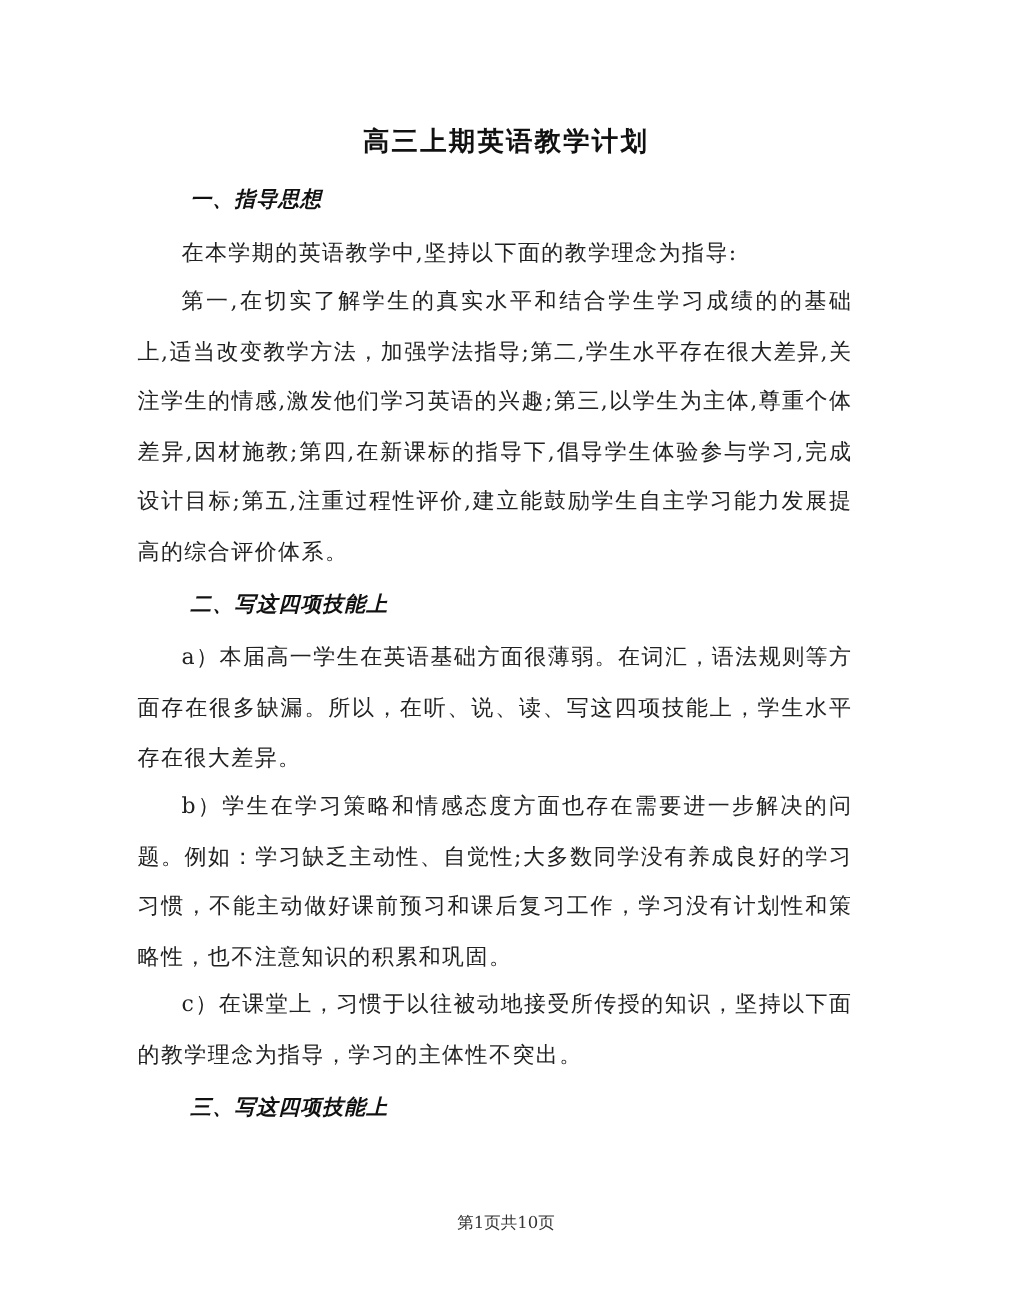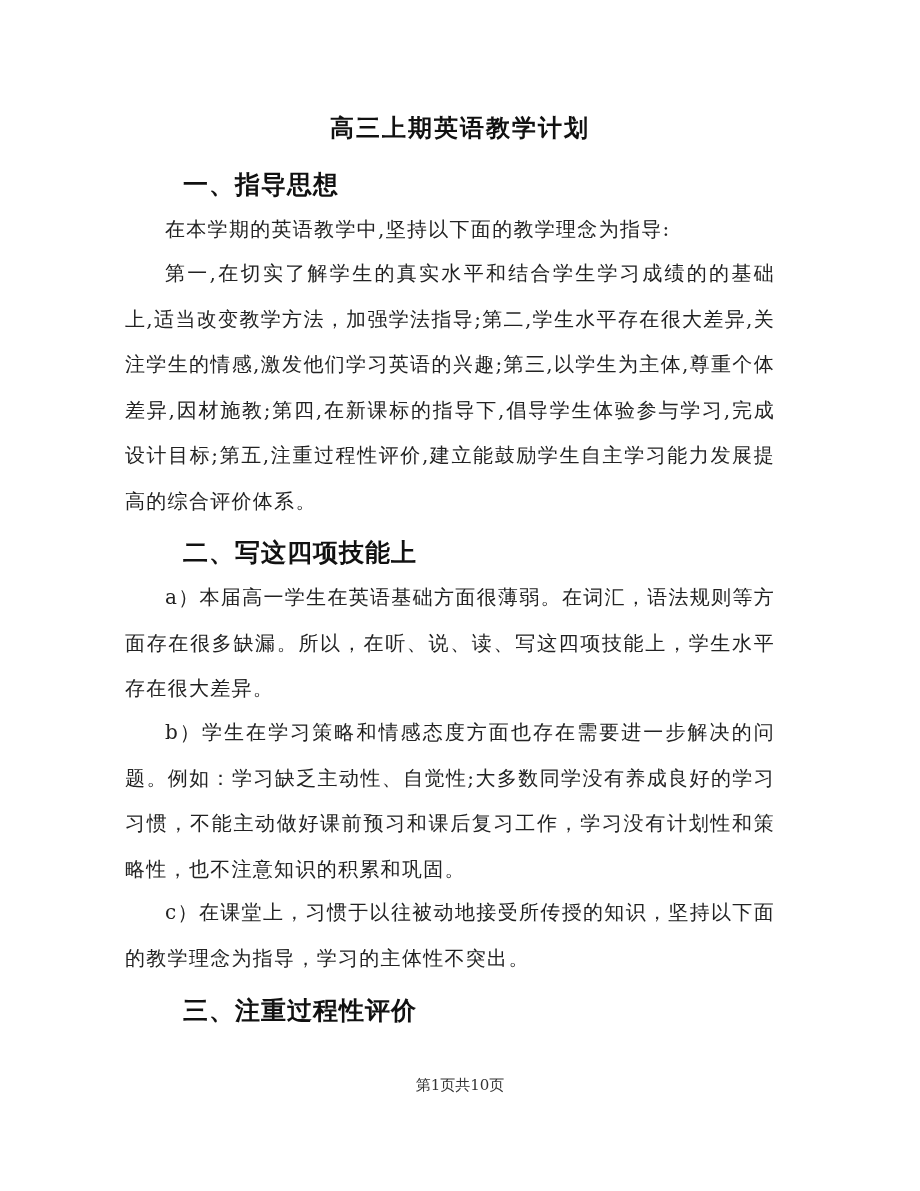--- a/index.html
+++ b/index.html
@@ -8,46 +8,46 @@
       font-family: "DejaVu Serif", "Liberation Serif", serif;
       color: #1a1a1a;
     }
     .page { position: absolute; left: 0; top: 0; width: 920px; height: 845px; background: #fff; }
     .title {
       position: absolute; top: 112px; left: 0; width: 920px; text-align: center;
       font-family: "DejaVu Sans", "Liberation Sans", sans-serif;
       font-weight: bold; font-size: 24px; letter-spacing: 2px; color: #111;
     }
     .heading {
-      position: absolute; left: 183px;
+      position: absolute; left: 173px;
       font-family: "DejaVu Sans", "Liberation Sans", sans-serif;
-      font-weight: bold; font-size: 25px; color: #111; letter-spacing: 1px;
+      font-weight: bold; font-size: 19px; color: #111; letter-spacing: 1px; font-style: italic;
     }
     .para {
       position: absolute; left: 125px; width: 650px;
       font-size: 20px; line-height: 45.5px; color: #222;
       text-indent: 40px; text-align: justify; text-align-last: left;
       letter-spacing: 1.3px;
     }
     .footer {
-      position: absolute; top: 1076px; left: 0; width: 920px; text-align: center;
+      position: absolute; top: 1102px; left: 0; width: 920px; text-align: center;
       font-size: 15px; color: #333;
     }
   </style>
 </head>
 <body>
 
 <div class="page">
   <div class="title">高三上期英语教学计划</div>
 
   <div class="heading" style="top:168px;">一、指导思想</div>
   <div class="para" style="top:207px;">在本学期的英语教学中,坚持以下面的教学理念为指导:</div>
   <div class="para" style="top:251px;">第一,在切实了解学生的真实水平和结合学生学习成绩的的基础上,适当改变教学方法，加强学法指导;第二,学生水平存在很大差异,关注学生的情感,激发他们学习英语的兴趣;第三,以学生为主体,尊重个体差异,因材施教;第四,在新课标的指导下,倡导学生体验参与学习,完成设计目标;第五,注重过程性评价,建立能鼓励学生自主学习能力发展提高的综合评价体系。</div>
 
   <div class="heading" style="top:536px;">二、写这四项技能上</div>
   <div class="para" style="top:575px;">a）本届高一学生在英语基础方面很薄弱。在词汇，语法规则等方面存在很多缺漏。所以，在听、说、读、写这四项技能上，学生水平存在很大差异。</div>
   <div class="para" style="top:710px;">b）学生在学习策略和情感态度方面也存在需要进一步解决的问题。例如：学习缺乏主动性、自觉性;大多数同学没有养成良好的学习习惯，不能主动做好课前预习和课后复习工作，学习没有计划性和策略性，也不注意知识的积累和巩固。</div>
   <div class="para" style="top:890px;">c）在课堂上，习惯于以往被动地接受所传授的知识，坚持以下面的教学理念为指导，学习的主体性不突出。</div>
 
-  <div class="heading" style="top:994px;">三、注重过程性评价</div>
+  <div class="heading" style="top:994px;">三、写这四项技能上</div>
 
   <div class="footer">第1页共10页</div>
 </div>
 
 </body></html>

